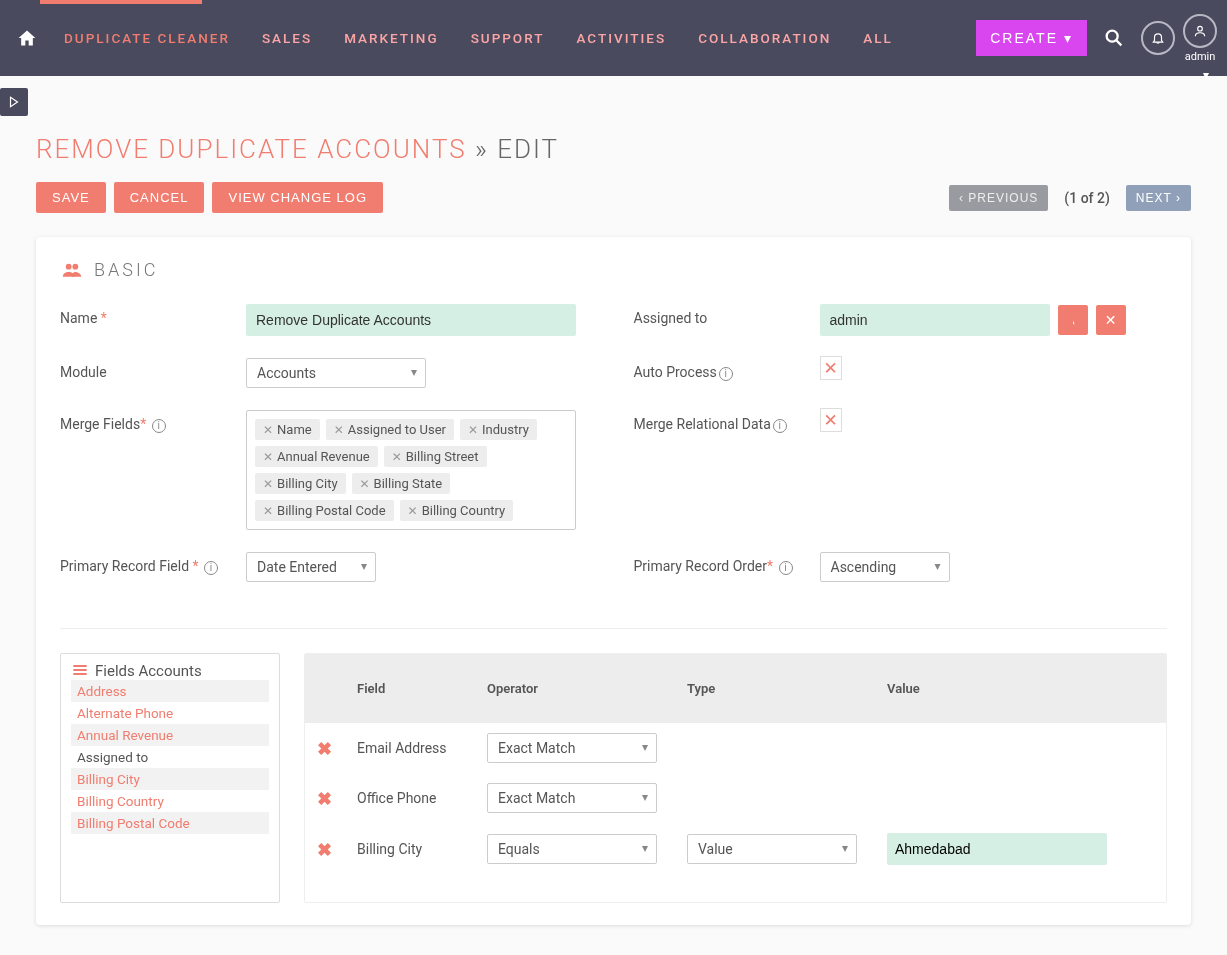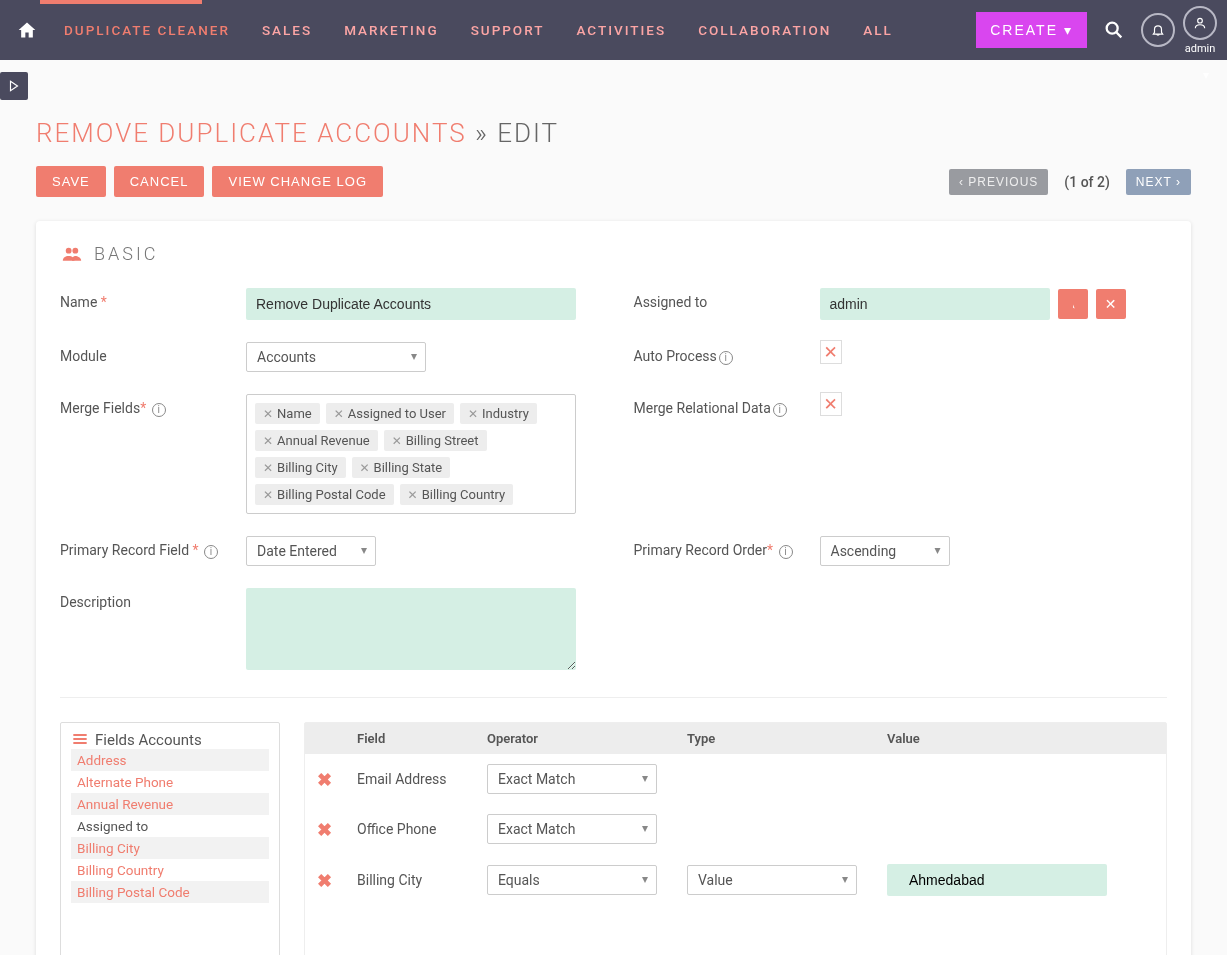--- a/index.html
+++ b/index.html
@@ -1,19 +1,19 @@
 <!DOCTYPE html>
 <html><head>
 <meta charset="utf-8">
 <style>
 * { box-sizing: border-box; margin: 0; padding: 0; }
 body { font-family: -apple-system, BlinkMacSystemFont, "Segoe UI", Roboto, Arial, sans-serif; background: #fafafa; font-size: 14px; color: #555; }
 
 
-.topnav { background: #4a4a5e; height: 60px; display: flex; align-items: center; padding: 0 10px; gap: 8px; }
+.topnav { background: #4a4a5e; height: 76px; display: flex; align-items: center; padding: 0 10px; gap: 8px; }
 .topnav-accent { position: absolute; top:0; left:40px; width:162px; height:4px; background:#f07d6f; }
 .home-icon { color: #fff; font-size: 22px; display:flex; align-items:center; padding:0 6px; cursor:pointer;}
 .nav-item { color: #fca5a5; font-size: 13.5px; letter-spacing: 2px; padding: 0 12px; font-weight:500; cursor:pointer; }
 .nav-item.active { color: #f07d6f; }
 .spacer { flex: 1; }
 .create-btn { background: #d946ef; color: #fff; padding: 10px 14px; font-size: 14px; letter-spacing:2px; font-weight:500; cursor:pointer; border:none; display:flex; align-items:center; gap:6px;}
 .nav-icon { color: #fff; font-size: 20px; padding: 0 8px; cursor:pointer; position:relative;}
 .nav-icon.circled { border: 2px solid #b8b8c5; border-radius: 50%; width: 34px; height: 34px; display:flex;align-items:center;justify-content:center;}
 .admin-label { color:#fff; font-size:11px; text-align:center; margin-top:2px;}
 .user-stack { display:flex; flex-direction:column; align-items:center;}
@@ -64,28 +64,28 @@
 
 .rules-wrap { display:flex; gap:24px;}
 .fields-panel { width:220px; border:1px solid #ddd; border-radius:2px; background:#fff; height:250px; overflow-y:scroll; padding:8px 10px;}
 .fields-head { display:flex; align-items:center; gap:6px; font-size:15px; color:#555; margin-bottom:0;}
 .fields-head .ficon { color:#f07d6f; font-size:18px;}
 .field-item { color:#f07d6f; font-size:13.5px; padding:3px 6px; cursor:pointer;}
 .field-item:nth-child(odd){ background:#f2f2f2;}
 .field-item.dark { color:#555;}
 
 .rules-table { flex:1; border:1px solid #eee; border-radius:2px;}
-.rt-head { background:#ededed; display:flex; padding:8px 12px; font-size:13px; font-weight:600; color:#555;}
+.rt-head { background:#ededed; display:flex; padding:27px 12px; font-size:13px; font-weight:600; color:#555;}
 .rt-row { display:flex; padding:10px 12px; align-items:center;}
 .col-del { width:40px; color:#f07d6f; font-size:18px; cursor:pointer; font-weight:bold;}
 .col-field { width:130px;}
 .col-op { width:200px;}
 .col-type { width:200px;}
 .col-val { flex:1;}
-.val-input { background:#d5efe4; border:none; padding:8px 22px; width:220px; font-size:14px; border-radius:2px;}
+.val-input { background:#d5efe4; border:none; padding:8px 8px; width:220px; font-size:14px; border-radius:2px;}
 
 svg { display:block; }
 </style>
 </head>
 <body>
 
 <div class="topnav-accent"></div>
 <div class="topnav">
   <div class="home-icon">
     <svg width="22" height="20" viewBox="0 0 24 24" fill="#fff">
@@ -222,24 +222,20 @@
         <div class="form-label"><span>Primary Record Field</span> <span class="req">*</span> <span class="info-i">i</span></div>
         <div class="form-field"><div class="select w130">Date Entered</div></div>
       </div>
       <div class="form-col">
         <div class="form-label"><span>Primary Record Order</span><span class="req">*</span> <span class="info-i">i</span></div>
         <div class="form-field"><div class="select w130">Ascending</div></div>
       </div>
     </div>
 
     <div class="form-row">
-      <div class="form-col">
-        <div class="form-label">Description</div>
-        <div class="form-field"><textarea class="textarea" style=""></textarea></div>
-      </div>
       <div class="form-col"></div>
     </div>
 
     <hr class="div">
 
 
     <div class="rules-wrap">
       <div class="fields-panel">
         <div class="fields-head">
           <span class="ficon">

